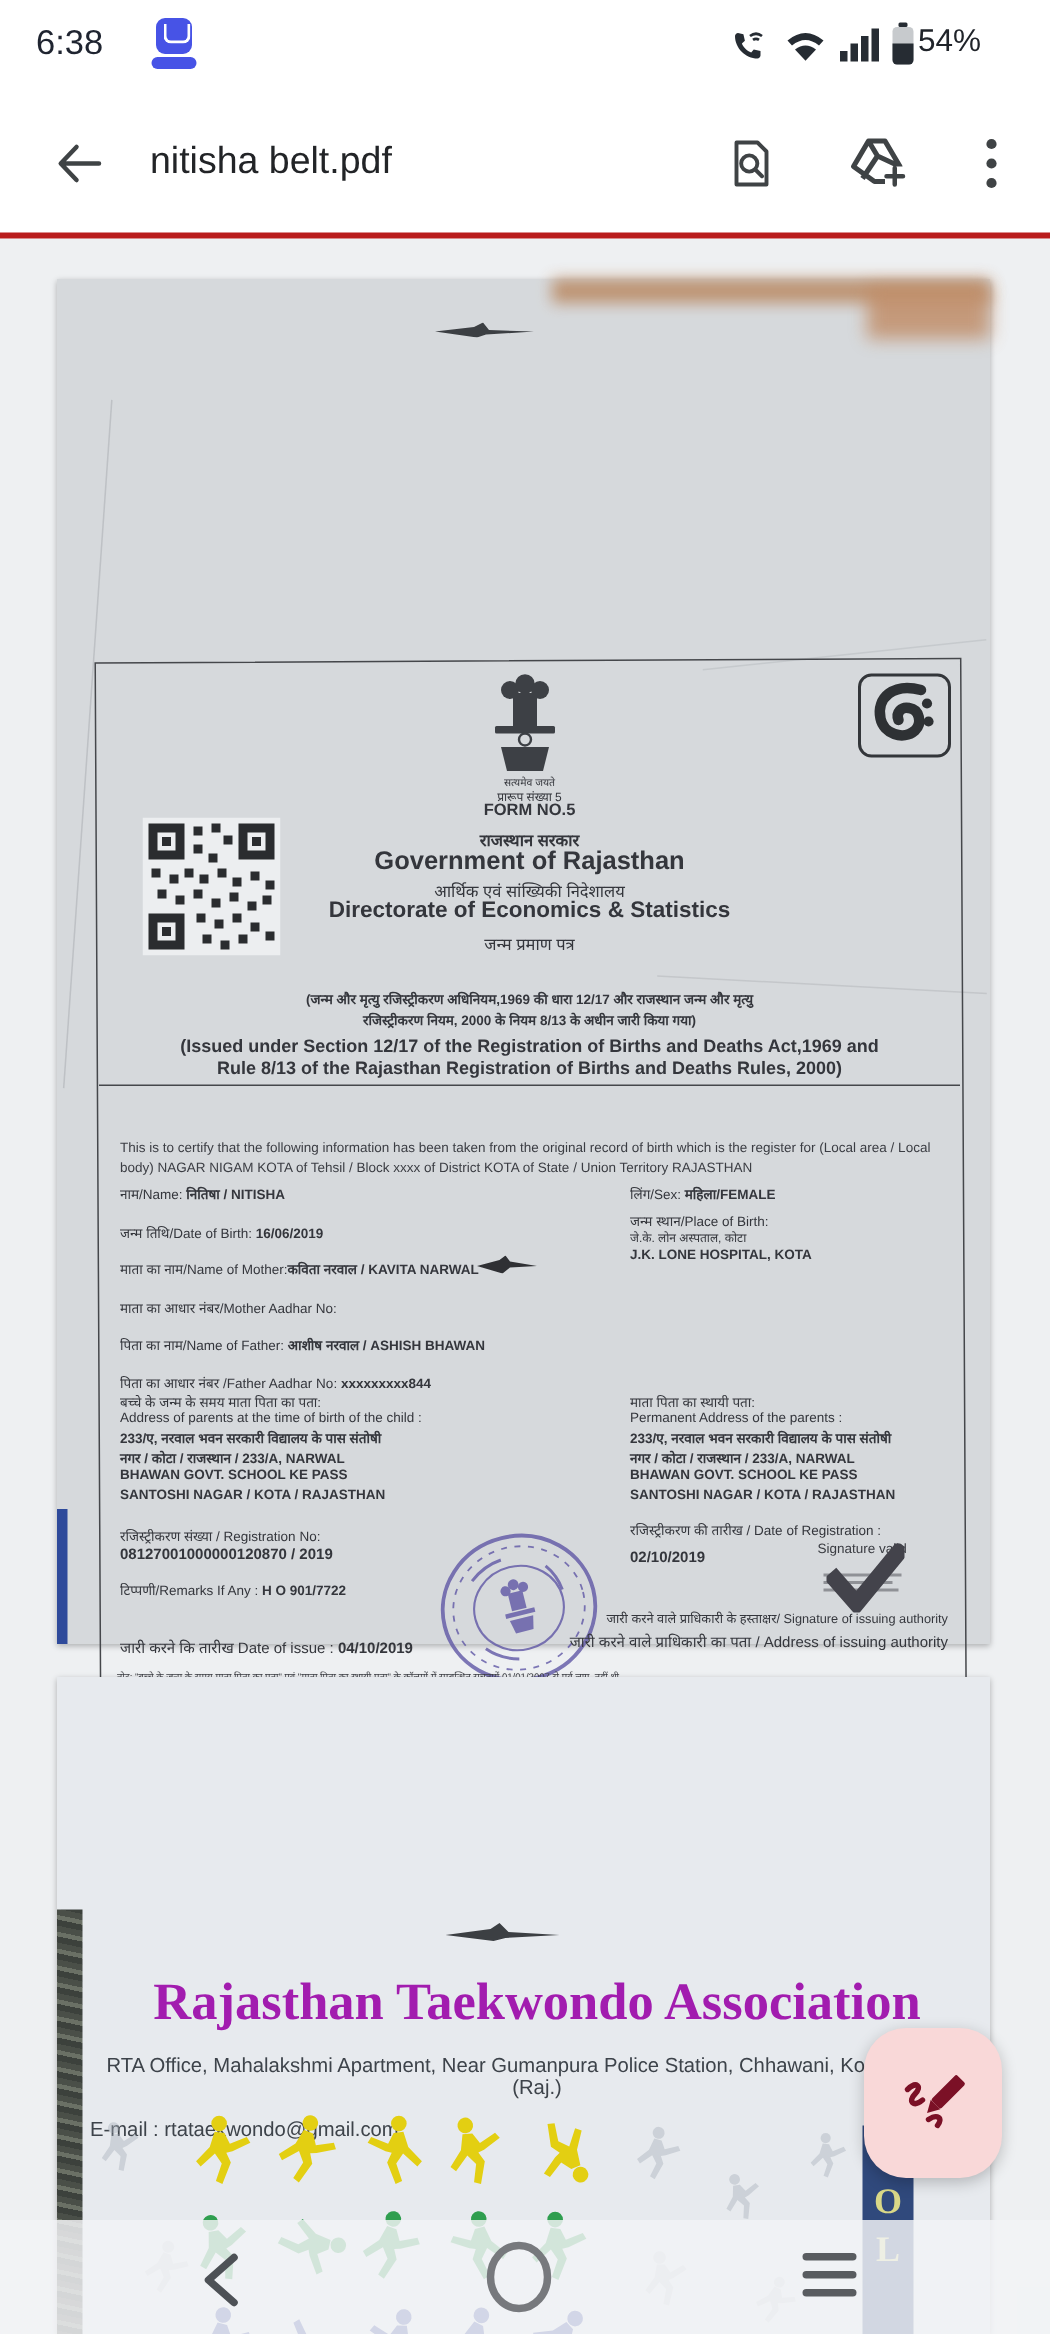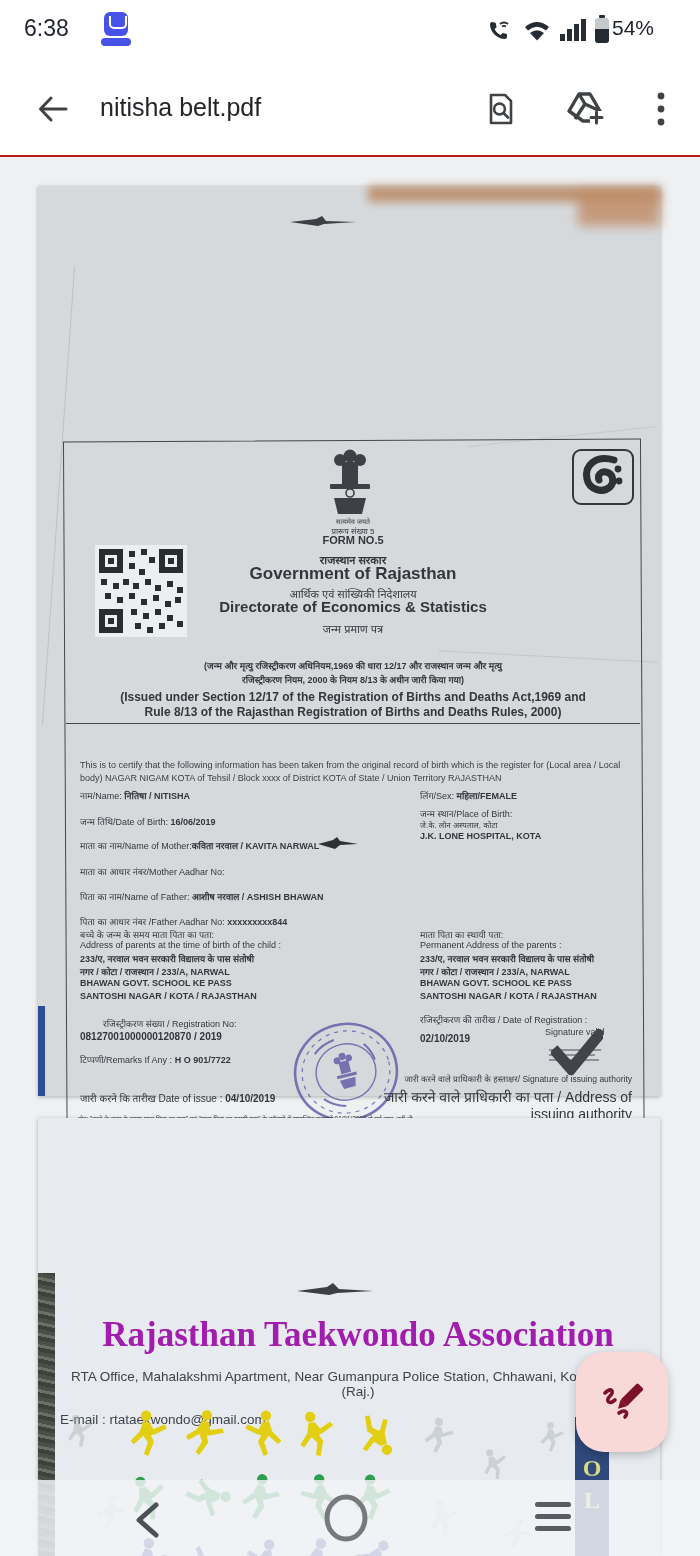--- a/index.html
+++ b/index.html
@@ -8,21 +8,21 @@
   .abs{position:absolute;}
   
   #statusbar{left:0;top:0;width:700px;height:60px;background:#ffffff;z-index:40;}
   .time{left:24px;top:15px;font-size:23px;font-weight:500;color:#1f2430;}
   .notif-icon{left:104px;top:12px;width:24px;height:24px;border-radius:6px;background:#4753e6;}
   .notif-glyph{left:109px;top:16px;width:14px;height:11px;border:2px solid #fff;border-top:none;
                border-radius:0 0 5px 5px;}
   .notif-pill{left:101px;top:38px;width:30px;height:8px;border-radius:4px;background:#4753e6;}
   .pct{left:612px;top:16px;font-size:21px;color:#20242a;}
   
-  #toolbar{left:0;top:60px;width:700px;height:95px;background:#ffffff;border-bottom:2px solid #b91c1c;z-index:40;}
+  #toolbar{left:0;top:60px;width:700px;height:95px;background:#ffffff;border-bottom:4px solid #b91c1c;z-index:40;}
   .doc-title{left:100px;top:90px;font-size:25px;color:#222427;}
   
   #viewport{left:0;top:155px;width:700px;height:1401px;background:#eef0f2;}
   .page{background:#d6d9dc;box-shadow:0 1px 4px rgba(0,0,0,.28);}
   
   .c{color:#34363c;}
   .b{font-weight:bold;}
   .ctr{text-align:center;width:576px;left:65px;}
   .f7{font-size:7px;} .f8{font-size:8px;} .f9{font-size:9px;} .f10{font-size:10px;}
   .f11{font-size:11px;} .f12{font-size:12px;} .f15{font-size:15px;} .f17{font-size:17px;}
@@ -213,21 +213,21 @@
     </svg>
   <div class="abs c f9" style="left:80px;top:710px;">माता का आधार नंबर/Mother Aadhar No:</div>
   <div class="abs c f9" style="left:80px;top:735px;"><span>पिता का नाम/Name of Father:</span> <span class="b">आशीष नरवाल / ASHISH BHAWAN</span></div>
   <div class="abs c f9" style="left:80px;top:760px;"><span>पिता का आधार नंबर /Father Aadhar No:</span> <span class="b">xxxxxxxxx844</span></div>
   <div class="abs c f9" style="left:80px;top:773px;">बच्चे के जन्म के समय माता पिता का पता:</div>
   <div class="abs c f9" style="left:80px;top:785px;">Address of parents at the time of birth of the child :</div>
   <div class="abs c f9 b" style="left:80px;top:797px;">233/ए, नरवाल भवन सरकारी विद्यालय के पास संतोषी</div>
   <div class="abs c f9 b" style="left:80px;top:810px;">नगर / कोटा  / राजस्थान / 233/A, NARWAL</div>
   <div class="abs c f9 b" style="left:80px;top:823px;">BHAWAN GOVT. SCHOOL KE PASS</div>
   <div class="abs c f9 b" style="left:80px;top:836px;">SANTOSHI NAGAR / KOTA / RAJASTHAN</div>
-  <div class="abs c f9" style="left:80px;top:862px;margin-left:23px;">रजिस्ट्रीकरण संख्या / Registration No:</div>
+  <div class="abs c f9" style="left:80px;top:862px;">रजिस्ट्रीकरण संख्या / Registration No:</div>
   <div class="abs c f10 b" style="left:80px;top:876px;">08127001000000120870 / 2019</div>
   <div class="abs c f9" style="left:80px;top:898px;"><span>टिप्पणी/Remarks If Any :</span> <span class="b">H O 901/7722</span></div>
   <div class="abs c f10" style="left:80px;top:936px;"><span>जारी करने कि तारीख Date of issue :</span> <span class="b">04/10/2019</span></div>
 
   <div class="abs c f9" style="left:420px;top:634px;"><span>लिंग/Sex:</span> <span class="b">महिला/FEMALE</span></div>
   <div class="abs c f9" style="left:420px;top:652px;">जन्म स्थान/Place of Birth:</div>
   <div class="abs c f8" style="left:420px;top:664px;">जे.के. लोन अस्पताल, कोटा</div>
   <div class="abs c f9 b" style="left:420px;top:676px;">J.K. LONE HOSPITAL, KOTA</div>
   <div class="abs c f9" style="left:420px;top:773px;">माता पिता का स्थायी पता:</div>
   <div class="abs c f9" style="left:420px;top:785px;">Permanent Address of the parents :</div>
@@ -259,21 +259,21 @@
           <circle cx="62" cy="42" r="3.4"></circle>
         <rect x="51" y="44" width="10" height="12"></rect>
         <rect x="46" y="57" width="20" height="3"></rect>
         <path d="M48 62 h16 l-2 9 h-12 Z"></path>
       </g>
       <path d="M30 30 Q40 22 52 21 M80 32 Q86 40 87 50 M28 76 Q36 85 48 88" stroke-width="2"></path>
     </g>
   </svg>
 
   <div class="abs c" style="left:350px;top:918px;width:282px;text-align:right;font-size:8.5px;">जारी करने वाले प्राधिकारी के हस्ताक्षर/ Signature of issuing authority</div>
-  <div class="abs c" style="left:350px;top:932px;width:282px;text-align:right;font-size:14px;">जारी करने वाले प्राधिकारी का पता / Address of issuing authority</div>
+  <div class="abs c" style="left:350px;top:932px;width:282px;text-align:right;font-size:10px;">जारी करने वाले प्राधिकारी का पता / Address of issuing authority</div>
 
   <div class="abs note" style="left:78px;top:960px;width:552px;font-size:6.4px;line-height:8px;">नोट: "बच्चे के जन्म के समय माता पिता का पता" एवं "माता पिता का स्थायी पता" के कॉलमों में सम्बन्धित सूचनायें 01/01/2007 से पूर्व लागू, नहीं थी</div>
   <div class="abs note" style="left:78px;top:969px;width:552px;font-size:7.6px;line-height:9.5px;">Note: Information in respect of the columns "Present address of parents at the time of birth of the child" and "Permanent address of parents" were not applicable before 01/01/2007</div>
   <div class="abs note" style="left:78px;top:989px;width:552px;font-size:6.2px;line-height:8px;">राजस्थान सरकार के आर्थिक एवं सांख्यिकी विभाग के परिपत्र क्रमांक एफ 13/1/39/वीएस/डीईएस/2013/22519 दिनांक 02.06.2015 के द्वारा जन्म एवं मृत्यु प्रमाण पत्र जारी करने हेतु डिजिटल हस्ताक्षर के उपयोग की मान्यता प्रदान की गयी है ।</div>
   <div class="abs note" style="left:78px;top:1006px;width:552px;font-size:7.6px;line-height:9.5px;">Use of Digital Signature for issuing birth and death certificate is recognized by Economics and Statistics Department, Goverment of Rajasthan vide circular number F13/1/39/VS/DES/2013/22519 Dated 02.06.2015.</div>
   <div class="abs note b" style="left:78px;top:1032px;font-size:8px;">Software Courtesy National Informatics Centre (NIC), Rajasthan</div>
   <div class="abs note b" style="left:330px;top:1022px;width:302px;text-align:right;font-size:8px;">Certificate can be tracked on http://pehchan.raj.nic.in</div>
 
   <div class="abs page" id="page2" style="left:38px;top:963px;width:622px;height:438px;"></div>
   <div class="abs spine"></div>

